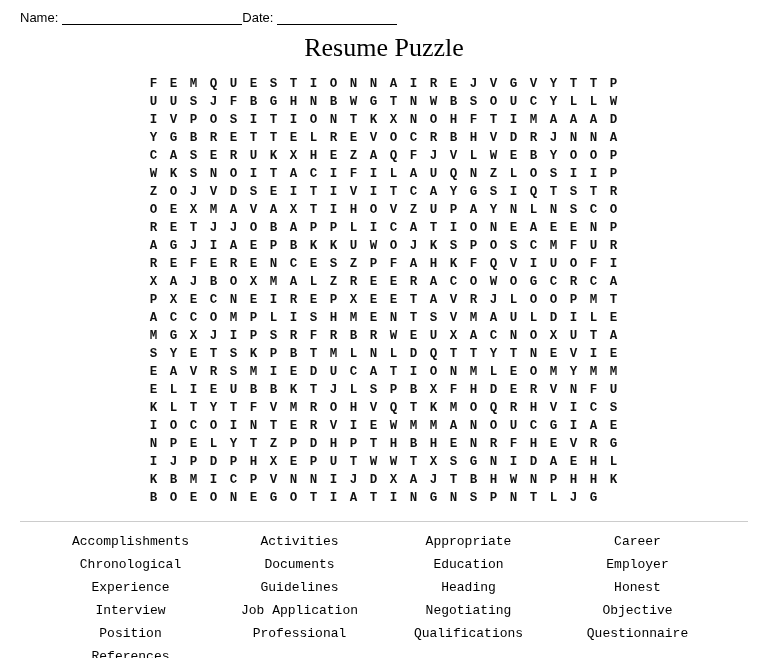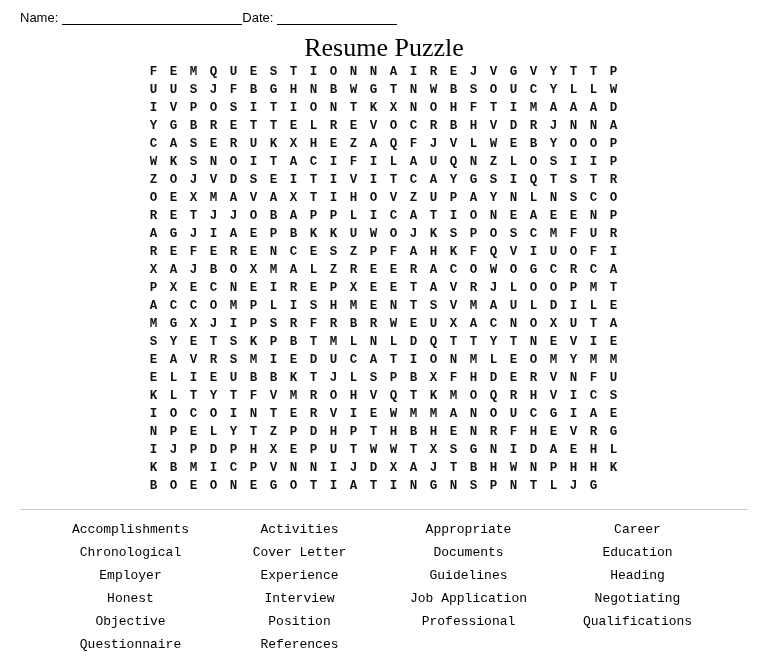--- a/index.html
+++ b/index.html
@@ -32,20 +32,21 @@
       display: inline-block;
       width: 120px;
       border-bottom: 1px solid #000;
       height: 14px;
     }
     h1 {
       text-align: center;
       font-size: 26px;
       font-weight: normal;
       font-family: Georgia, serif;
+      margin-bottom: 12px;
     }
     .grid-container {
       display: flex;
       justify-content: center;
       margin-bottom: 14px;
     }
     .word-grid {
       display: grid;
       grid-template-columns: repeat(22, 20px);
       grid-template-rows: repeat(22, 18px);
@@ -676,21 +677,20 @@
     </div>
 </div>
 
 <div class="word-list-section">
   <div class="word-list-grid" id="word-list">
       <div class="word-item">Accomplishments</div>
       <div class="word-item">Activities</div>
       <div class="word-item">Appropriate</div>
       <div class="word-item">Career</div>
       <div class="word-item">Chronological</div>
-      <div class="word-item">Cover Letter</div>
       <div class="word-item">Documents</div>
       <div class="word-item">Education</div>
       <div class="word-item">Employer</div>
       <div class="word-item">Experience</div>
       <div class="word-item">Guidelines</div>
       <div class="word-item">Heading</div>
       <div class="word-item">Honest</div>
       <div class="word-item">Interview</div>
       <div class="word-item">Job Application</div>
       <div class="word-item">Negotiating</div>

